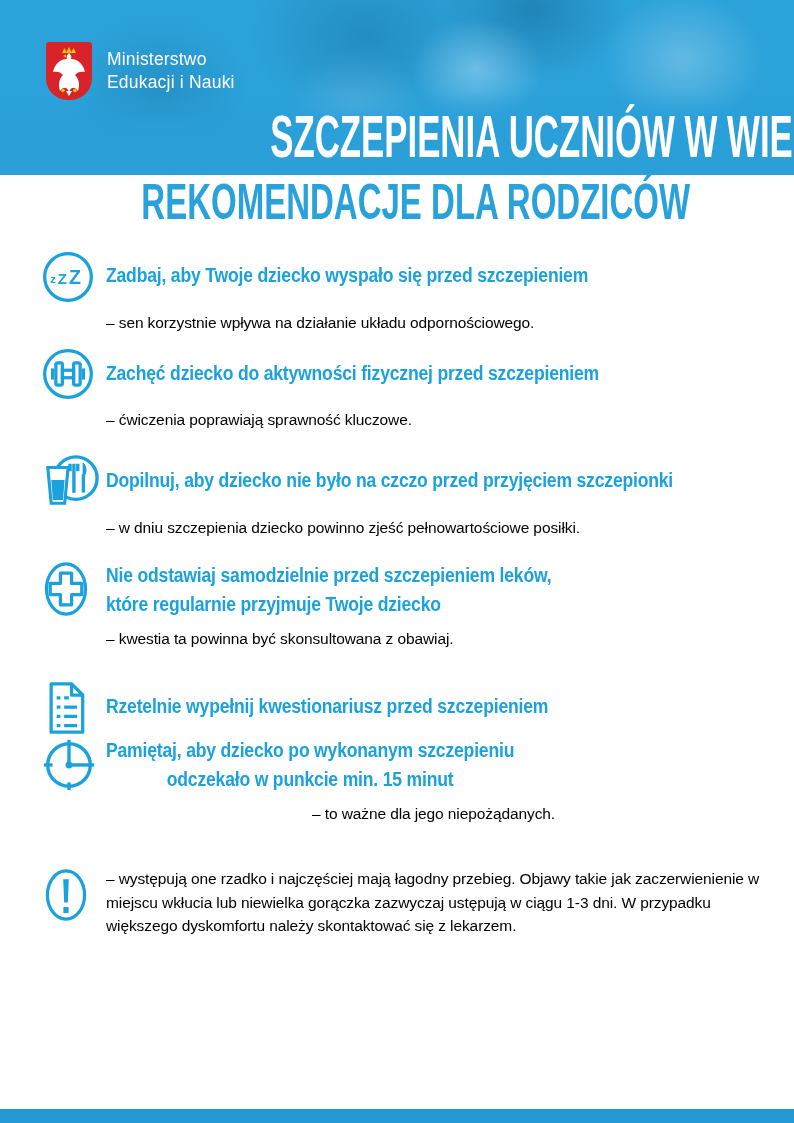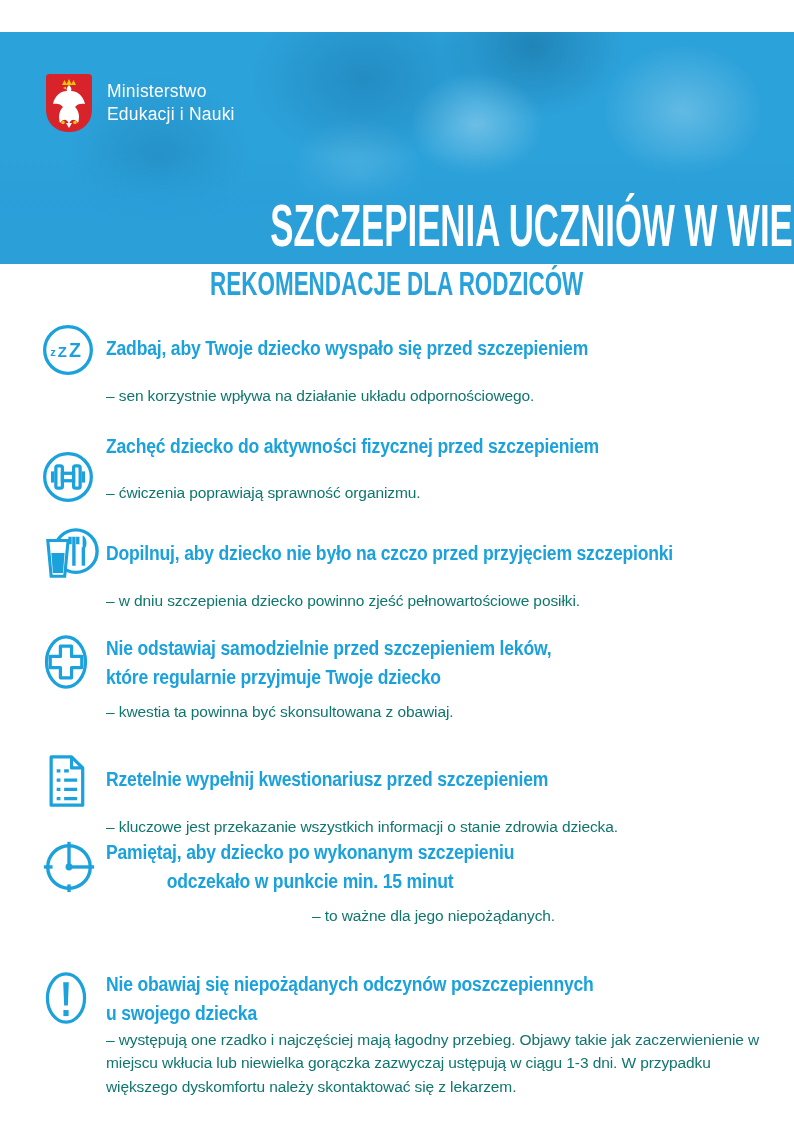--- a/index.html
+++ b/index.html
@@ -1,56 +1,55 @@
 <!DOCTYPE html>
 <html lang="pl"><head>
 <meta charset="utf-8">
 <style>
   html,body{margin:0;padding:0;}
   body{width:794px;height:1123px;background:#ffffff;font-family:"Liberation Sans",sans-serif;overflow:hidden;}
   .page{position:relative;width:794px;height:1123px;background:#fff;}
 
   
   .header{
-    position:relative;height:232px;
+    position:relative;height:175px;
     background:
       linear-gradient(180deg, rgba(44,160,217,0) 0%, rgba(44,160,217,0) 52%, rgba(41,158,216,.85) 72%, #2a9fd8 86%),
       radial-gradient(95px 75px at 60% 40%, rgba(255,255,255,.30), rgba(255,255,255,0) 70%),
       radial-gradient(115px 95px at 86% 34%, rgba(255,255,255,.26), rgba(255,255,255,0) 70%),
       radial-gradient(130px 100px at 67% 6%, rgba(13,84,128,.38), rgba(13,84,128,0) 72%),
       radial-gradient(160px 115px at 46% 20%, rgba(16,96,146,.33), rgba(16,96,146,0) 72%),
       radial-gradient(130px 120px at 20% 55%, rgba(18,100,150,.28), rgba(18,100,150,0) 70%),
       radial-gradient(95px 85px at 45% 62%, rgba(255,255,255,.18), rgba(255,255,255,0) 70%),
       #2ca2da;
-    margin-top: 32px;
   }
   .logo-row{position:absolute;top:42px;left:46px;display:flex;align-items:center;}
   .shield{width:46px;height:58px;background:#d8232a;border-radius:8% 8% 46% 46% / 6% 6% 38% 38%;
     display:flex;align-items:center;justify-content:center;box-shadow:0 0 0 0 rgba(0,0,0,0);}
   .logo-text{margin-left:15px;color:#ffffff;font-size:17.5px;line-height:1.32;font-weight:400;letter-spacing:.2px;}
 
   
   .main-title{position:absolute;left:0;right:0;bottom:8px;text-align:center;color:#ffffff;
     font-size:60px;font-weight:700;line-height:1;}
   .main-title .squeeze{display:inline-block;transform:scaleX(.58);transform-origin:50% 50%;white-space:nowrap;letter-spacing:0;}
-  .subtitle{margin-top:2px;text-align:center;color:#29a2db;font-size:34px;font-weight:700;line-height:1.0;}
+  .subtitle{margin-top:2px;text-align:center;color:#29a2db;font-size:50px;font-weight:700;line-height:1.0;}
   .subtitle .squeeze{display:inline-block;transform:scaleX(.66);transform-origin:50% 50%;white-space:nowrap;}
 
   
   .list{padding:22px 0 0 40px;}
   .item{display:flex;align-items:flex-start;}
   .icon-box{flex:0 0 66px;height:56px;display:flex;align-items:center;}
   .icon-box svg{display:block;}
   .text-box{flex:1 1 auto;min-width:0;}
   .title-box{min-height:54px;display:flex;align-items:center;}
   .item-title{display:inline-block;white-space:pre;color:#1ba1dc;font-size:19.5px;font-weight:700;
     line-height:1.5;transform:scaleX(.9);transform-origin:0 50%;letter-spacing:-.2px;}
-  .item-detail{margin:8px 0 0 0;max-width:655px;color:#0f766e;font-size:15.5px;line-height:1.5;letter-spacing:-.1px;}
+  .item-detail{margin:8px 0 0 0;max-width:655px;color:#000000;font-size:15.5px;line-height:1.5;letter-spacing:-.1px;}
   .item:nth-child(1){margin-bottom:12px;}
-  .item:nth-child(2){margin-bottom:22px;align-items:flex-end;}
+  .item:nth-child(2){margin-bottom:22px;}
   .item:nth-child(3){margin-bottom:22px;}
   .item:nth-child(4){margin-bottom:29px;margin-top:16px;}
   .item:nth-child(5){margin-bottom:0;}
   .item:nth-child(6){margin-bottom:42px;text-align:center;}
   .item:nth-child(7) .item-detail{margin-top:0;}
 
   .bottom-bar{position:absolute;left:0;right:0;bottom:0;height:14px;background:#2599d3;}
 
   .ic{stroke:#1ba1dc;fill:none;stroke-width:3.5;}
   .icf{fill:#1ba1dc;stroke:none;}
@@ -113,21 +112,21 @@
           <rect class="ic" x="36" y="18" width="7" height="24" rx="2" stroke-width="2.5"></rect>
           <rect class="ic" x="24" y="26" width="12" height="8" stroke-width="2.5"></rect>
           <line class="ic" x1="13.5" y1="24" x2="13.5" y2="36" stroke-width="2.5"></line>
           <line class="ic" x1="46.5" y1="24" x2="46.5" y2="36" stroke-width="2.5"></line>
         </svg>
       </div>
       <div class="text-box">
         <div class="title-box">
             <span class="item-title">Zachęć dziecko do aktywności fizycznej przed szczepieniem</span>
           </div>
-        <p class="item-detail">– ćwiczenia poprawiają sprawność organizmu.</p>
+        <p class="item-detail">– ćwiczenia poprawiają sprawność kluczowe.</p>
       </div>
     </section>
 
     <section class="item">
       <div class="icon-box">
         <svg width="62" height="58" viewBox="0 0 64 60">
           <circle class="ic" cx="37" cy="26" r="22" stroke-width="3.2"></circle>
           <path class="ic" stroke-width="2.6" d="M31,11 L31,19 M35,11 L35,20 M39,11 L39,19 M35,20 L35,41"></path>
           <path class="icf" d="M45,10 C49,14 49,21 45.5,24 L44,24 L44,10 Z"></path>
           <line class="ic" x1="44.8" y1="22" x2="44.8" y2="41" stroke-width="2.6"></line>
@@ -167,21 +166,20 @@
           <path class="ic" stroke-width="3.4" d="M18,21 L22,21 M26,21 L31,21"></path>
           <path class="ic" stroke-width="3.4" d="M18,31 L22,31 M26,31 L40,31"></path>
           <path class="ic" stroke-width="3.4" d="M18,41 L22,41 M26,41 L40,41"></path>
           <path class="ic" stroke-width="3.4" d="M18,51 L22,51 M26,51 L40,51"></path>
         </svg>
       </div>
       <div class="text-box">
         <div class="title-box">
             <span class="item-title">Rzetelnie wypełnij kwestionariusz przed szczepieniem</span>
           </div>
-        <p class="item-detail">– kluczowe jest przekazanie wszystkich informacji o stanie zdrowia dziecka.</p>
       </div>
     </section>
 
     <section class="item">
       <div class="icon-box">
         <svg width="58" height="58" viewBox="0 0 60 60">
           <circle class="ic" cx="30" cy="31" r="22" stroke-width="3.4"></circle>
           <line class="ic" x1="30" y1="31" x2="30" y2="5" stroke-width="3.2"></line>
           <line class="ic" x1="30" y1="31" x2="56" y2="31" stroke-width="3.2"></line>
           <line class="ic" x1="4" y1="31" x2="13" y2="31" stroke-width="3.2"></line>
@@ -200,24 +198,20 @@
 
     <section class="item">
       <div class="icon-box">
         <svg width="52" height="60" viewBox="0 0 56 64">
           <ellipse class="ic" cx="28" cy="32" rx="20" ry="26" stroke-width="3.2"></ellipse>
           <path class="icf" d="M25,15 L31,15 L30,40 L26,40 Z"></path>
           <rect class="icf" x="25.2" y="45" width="5.6" height="6.5"></rect>
         </svg>
       </div>
       <div class="text-box">
-        <div class="title-box">
-            <span class="item-title">Nie obawiaj się niepożądanych odczynów poszczepiennych
-u swojego dziecka</span>
-          </div>
         <p class="item-detail">– występują one rzadko i najczęściej mają łagodny przebieg. Objawy takie jak zaczerwienienie w miejscu wkłucia lub niewielka gorączka zazwyczaj ustępują w ciągu 1-3 dni. W przypadku większego dyskomfortu należy skontaktować się z lekarzem.</p>
       </div>
     </section>
 
   </main>
 
   <div class="bottom-bar"></div>
 </div>
 
 </body></html>

